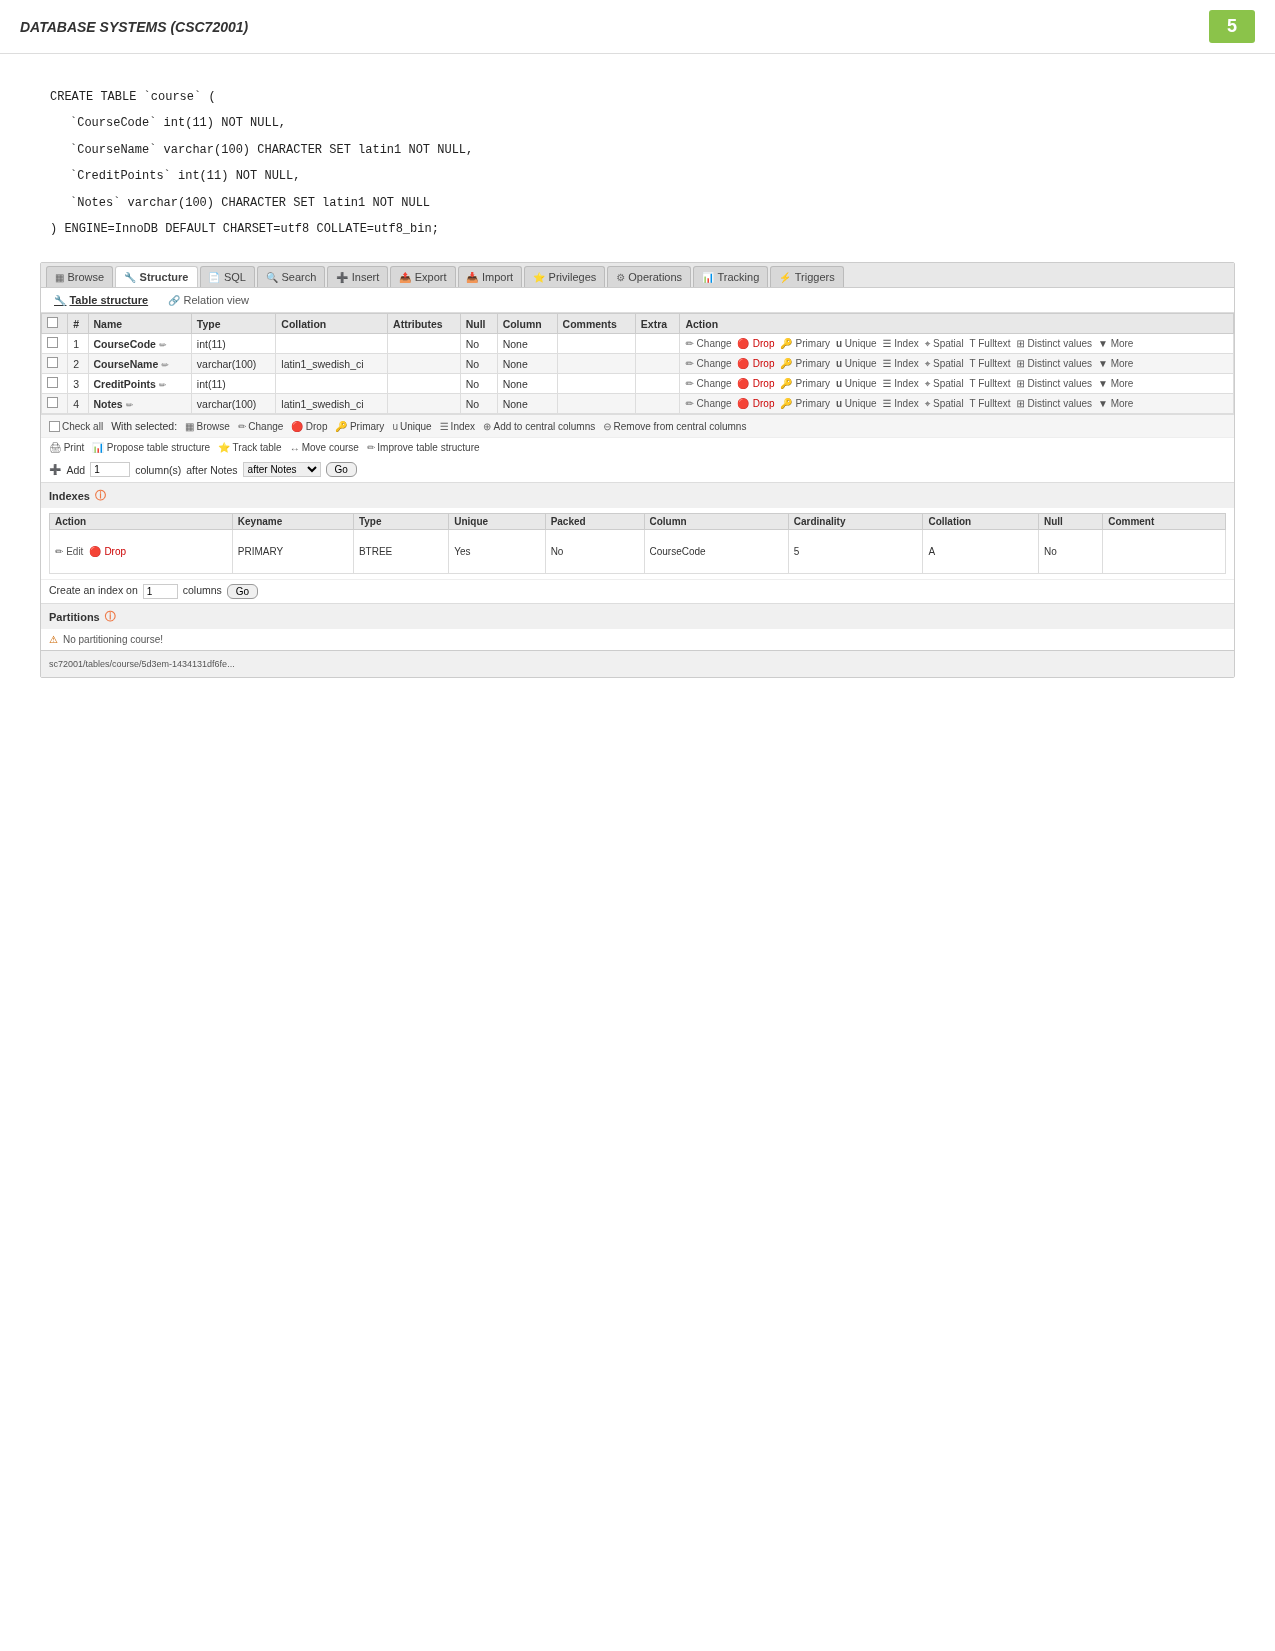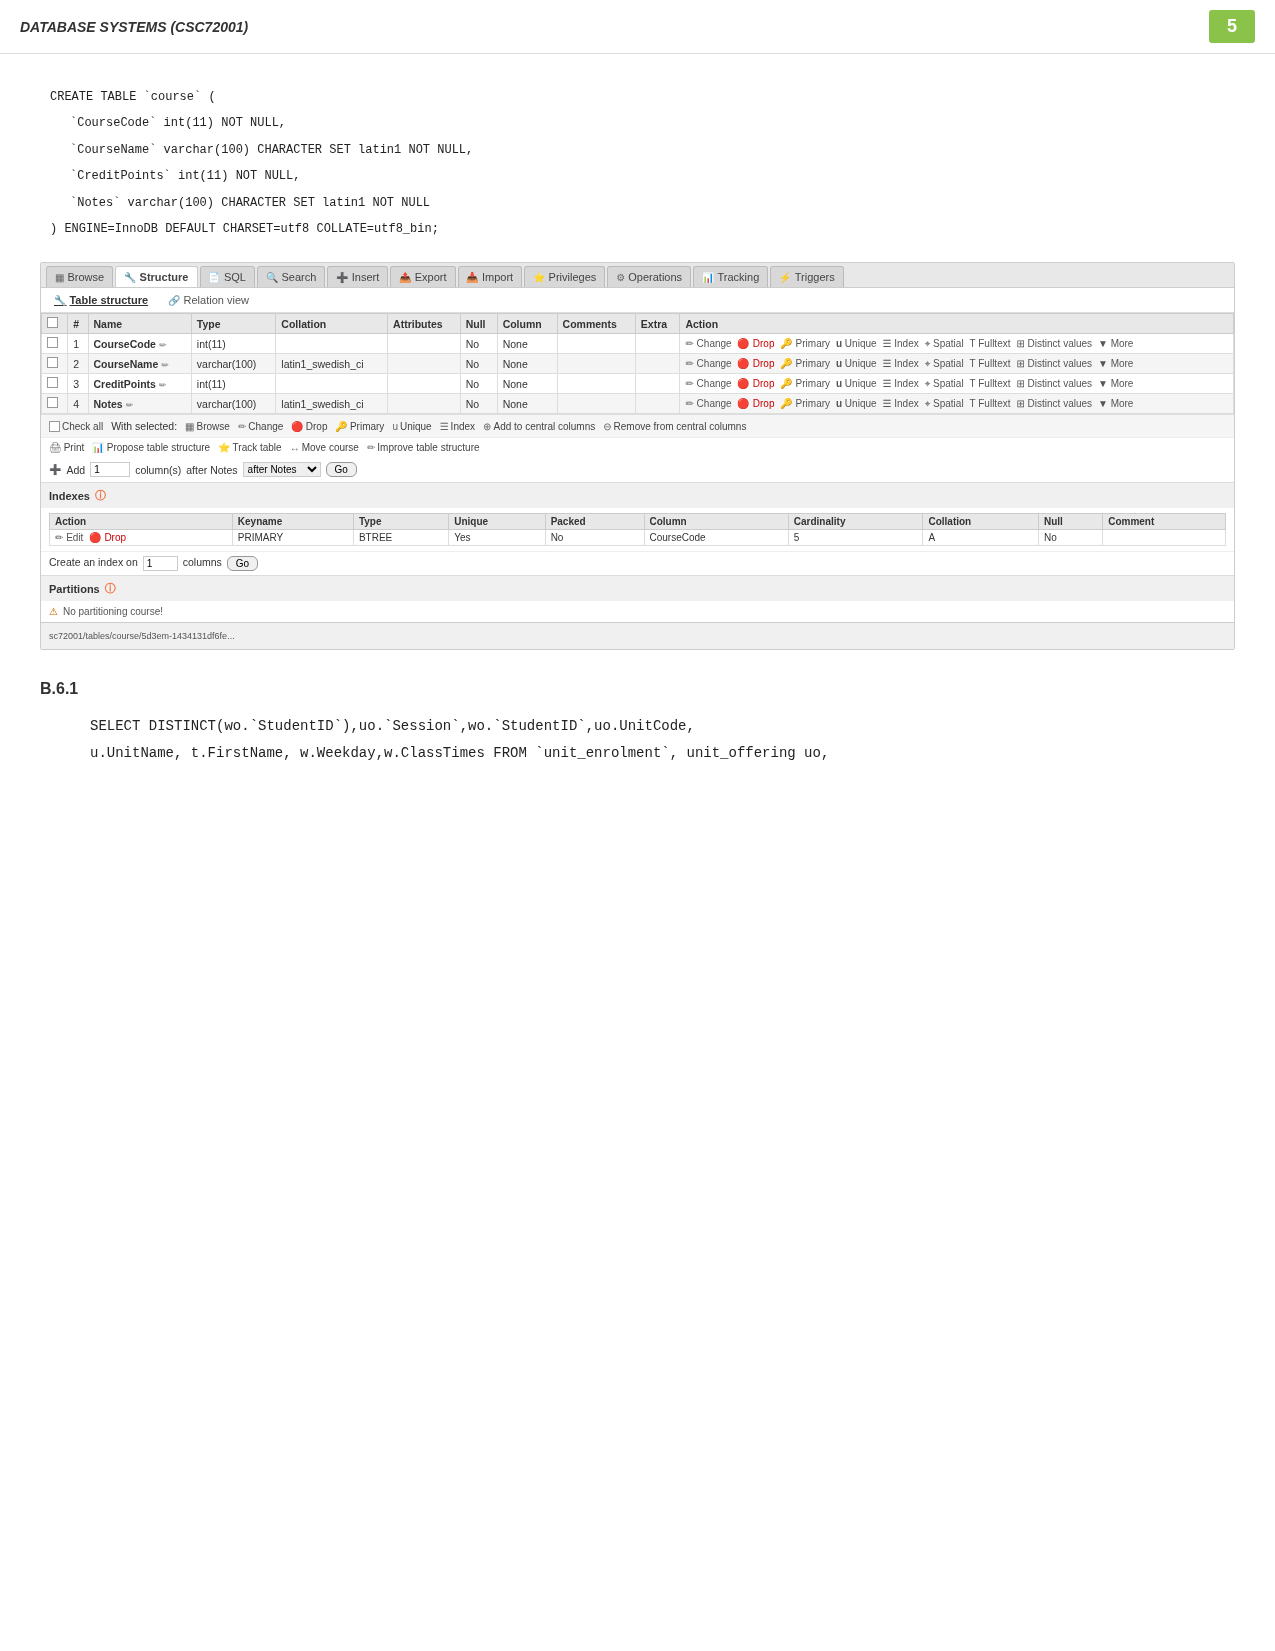--- a/index.html
+++ b/index.html
@@ -235,21 +235,21 @@
       font-size: 10px;
     }
     .indexes-table th {
       background: #e8e8e8;
       border: 1px solid #ccc;
       padding: 2px 5px;
       text-align: left;
     }
     .indexes-table td {
       border: 1px solid #ddd;
-      padding: 2px 5px;
+      padding: 16px 5px;
     }
 
     .create-index-bar {
       display: flex;
       align-items: flex-start;
       gap: 5px;
       padding: 4px 8px;
       font-size: 10.5px;
       background: #fff;
       border-top: 1px solid #eee;
@@ -633,21 +633,14 @@
       <span style="color:#c60">⚠</span>
       <span>No partitioning course!</span>
     </div>
 
     <div class="url-bar">
       <span>sc72001/tables/course/5d3em-1434131df6fe...</span>
     </div>
 
   </div>
 
-  <div class="section-b61">
-    <div class="section-b61-title">B.6.1</div>
-    <div class="query-text">
-      <div>SELECT         DISTINCT(wo.`StudentID`),uo.`Session`,wo.`StudentID`,uo.UnitCode,</div>
-      <div>u.UnitName, t.FirstName, w.Weekday,w.ClassTimes FROM `unit_enrolment`, unit_offering uo,</div>
-    </div>
-  </div>
 
 </div>
 
 </body></html>

